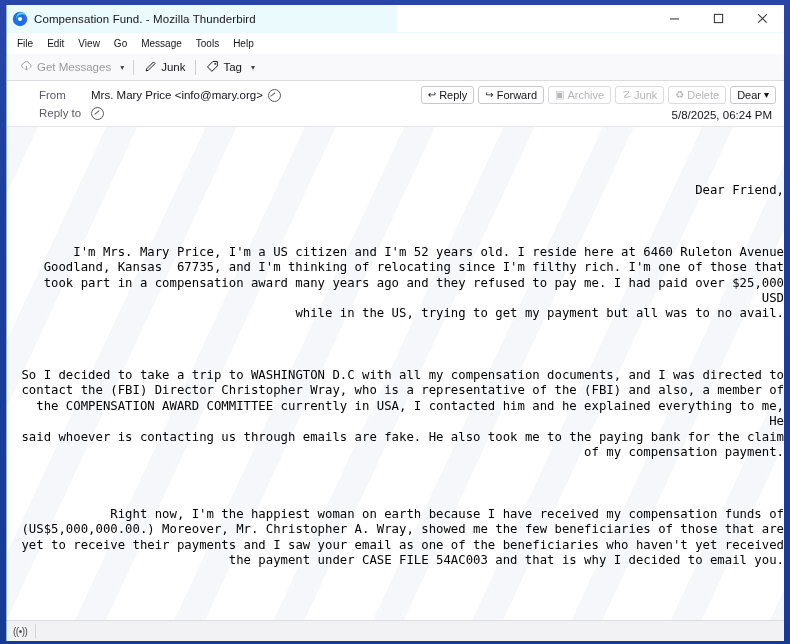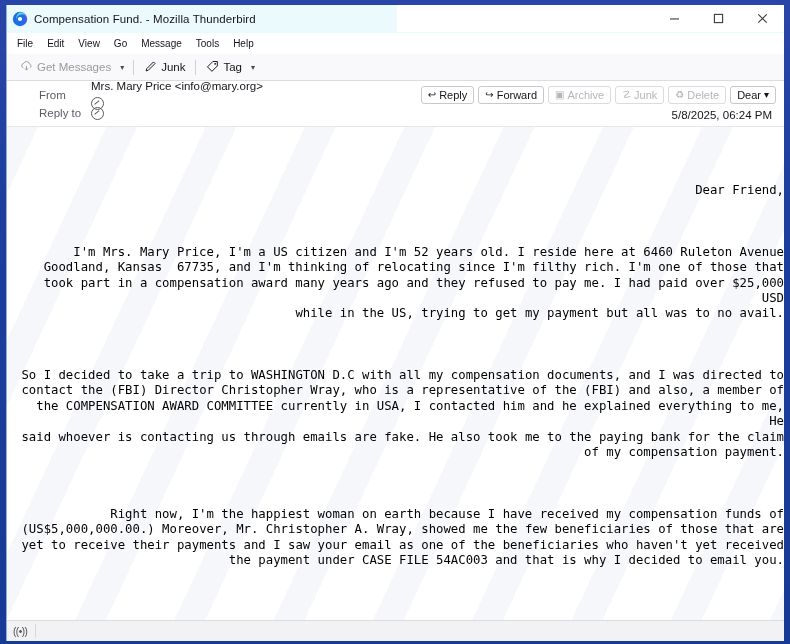--- a/index.html
+++ b/index.html
@@ -157,21 +157,20 @@
     font-size: 11.5px;
     color: #5b5b66;
     width: 52px;
     flex: 0 0 52px;
   }
   .hdr-value {
     font-size: 11.5px;
     color: #15141a;
     display: flex;
     gap: 5px;
-    flex-direction: column;
   }
   .hdr-value.bold { font-weight: bold; }
   .badge-circle {
     display: inline-block;
     width: 11px; height: 11px;
     border: 1.2px solid #58585f;
     border-radius: 50%;
     position: relative;
     flex: 0 0 auto;
   }

